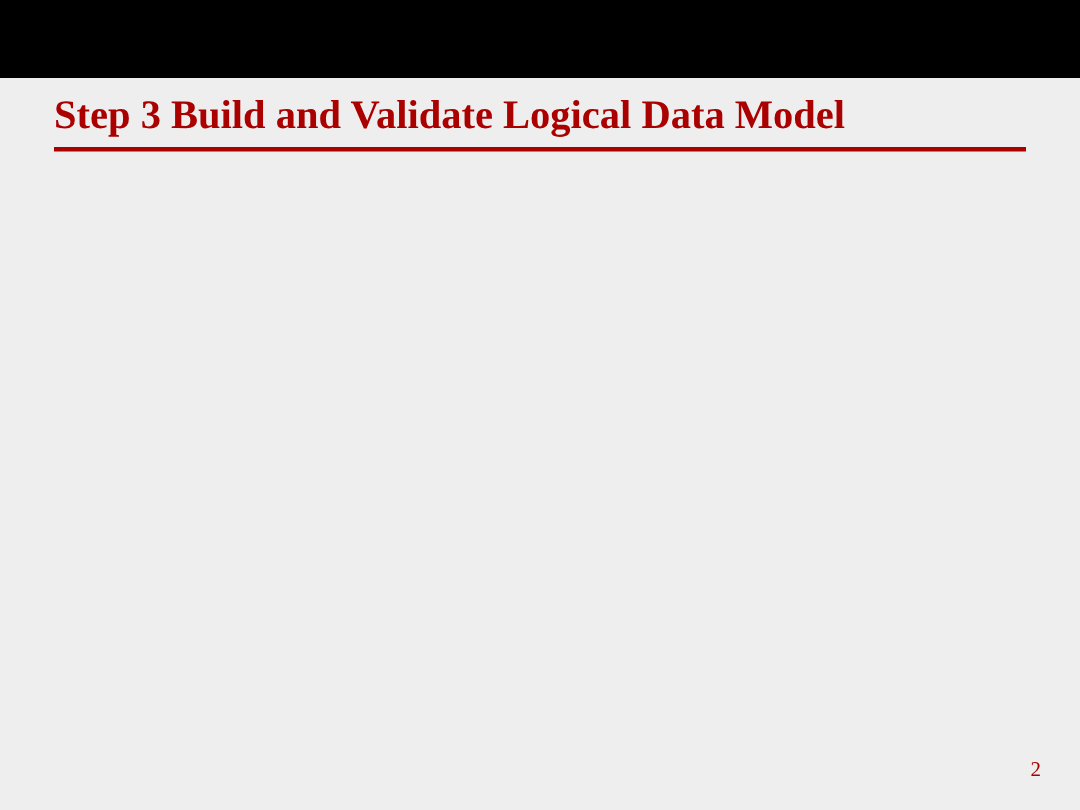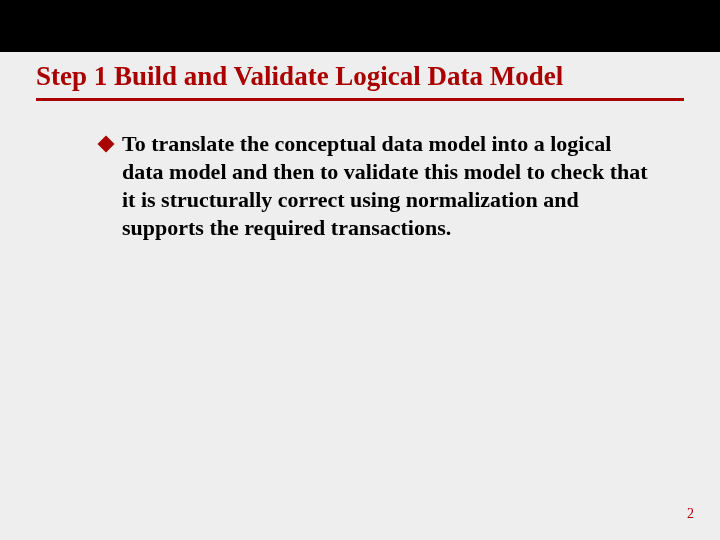--- a/index.html
+++ b/index.html
@@ -77,25 +77,19 @@
     font-family: "Times New Roman", Times, serif;
   }
 </style>
 </head>
 <body>
 
 <div class="slide">
   <div class="top-band"></div>
 
   <div class="title-wrap">
-    <h1 class="title">Step 1 Build and Validate Logical Data Model</h1>
+    <h1 class="title">Step 3 Build and Validate Logical Data Model</h1>
     <div class="rule"></div>
   </div>
 
-  <div class="body">
-    <div class="bullet-item">
-      <div class="diamond"></div>
-      <div class="bullet-text">To translate the conceptual data model into a logical data model and then to validate this model to check that it is structurally correct using normalization and supports the required transactions.</div>
-    </div>
-  </div>
 
   <div class="page-number">2</div>
 </div>
 
 </body></html>

